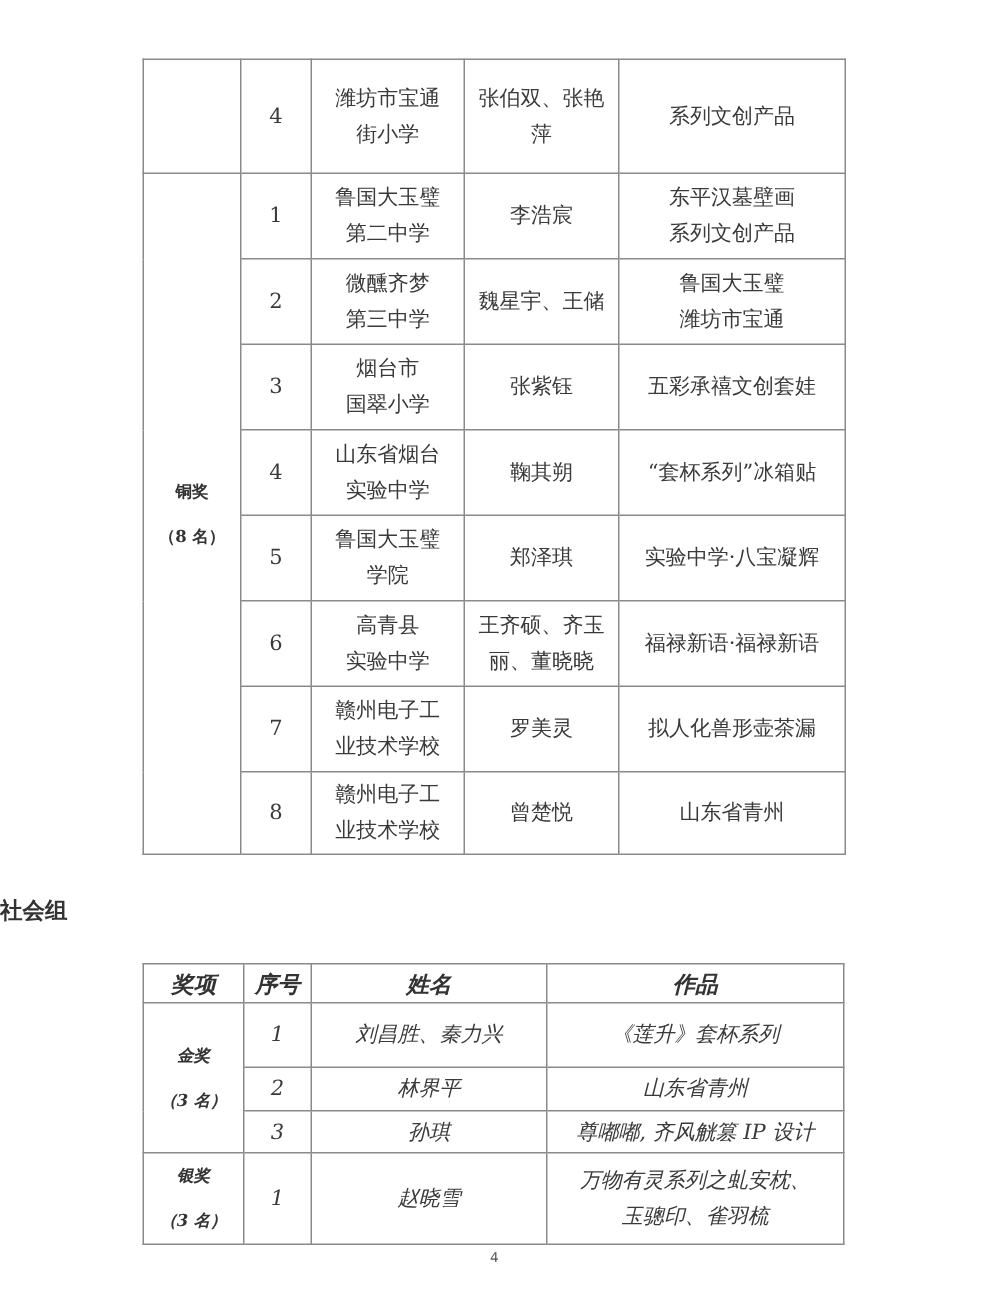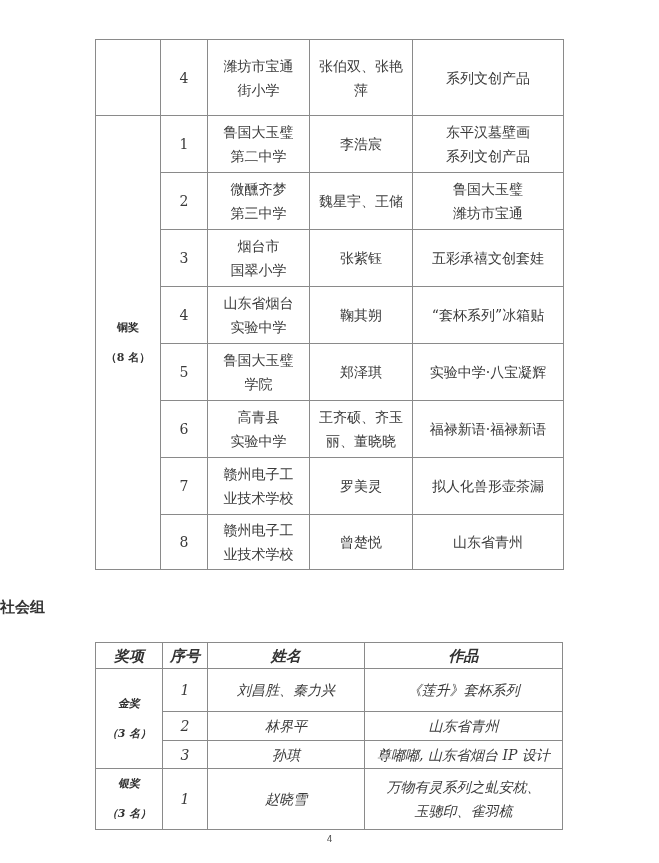--- a/index.html
+++ b/index.html
@@ -166,21 +166,21 @@
     <td>《莲升》套杯系列</td>
   </tr>
   <tr style="height:29px">
     <td>2</td>
     <td>林界平</td>
     <td>山东省青州</td>
   </tr>
   <tr style="height:28px">
     <td>3</td>
     <td>孙琪</td>
-    <td>尊嘟嘟, 山东省烟台 IP 设计</td>
+    <td>尊嘟嘟, 齐风觥篡 IP 设计</td>
   </tr>
   <tr style="height:56px">
     <td class="award">
           <span class="line">银奖</span>
           <span class="line">（3 名）</span>
         </td>
     <td>1</td>
     <td>赵晓雪</td>
     <td>
           <span class="line">万物有灵系列之虬安枕、</span>

